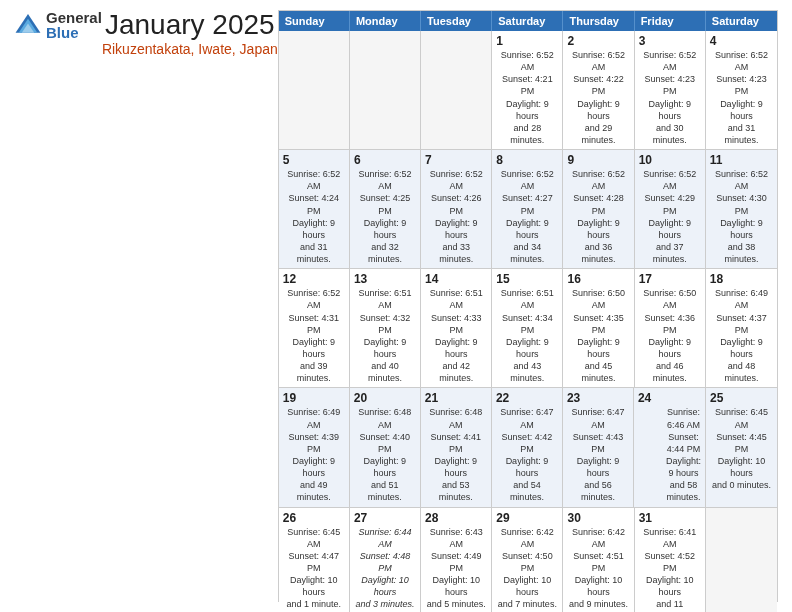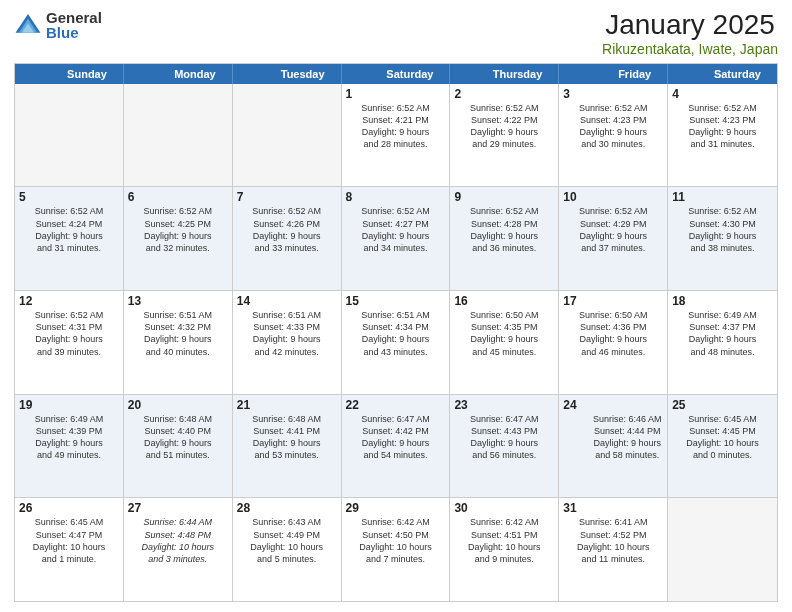--- a/index.html
+++ b/index.html
@@ -8,21 +8,21 @@
       background: #fff;
       width: 792px;
       height: 612px;
       overflow: hidden;
     }
     .page {
       width: 792px;
       height: 612px;
       padding: 10px 14px;
       display: flex;
-      flex-direction: column;
+      flex-direction: row;
     }
     .header {
       display: flex;
       justify-content: space-between;
       align-items: flex-start;
       margin-bottom: 6px;
     }
     .logo {
       display: flex;
       align-items: center;
@@ -51,39 +51,39 @@
       text-align: center;
     }
     .title-month {
       font-size: 28px;
       font-weight: normal;
       color: #222;
       line-height: 1.1;
     }
     .title-location {
       font-size: 14px;
-      color: #4d7c0f;
+      color: #c2410c;
     }
     .calendar {
       flex: 1;
       display: flex;
       flex-direction: column;
       border: 1px solid #ccc;
     }
     .cal-header {
       display: grid;
       grid-template-columns: repeat(7, 1fr);
       background: #2d6fb5;
     }
     .cal-header-cell {
       color: #fff;
       font-size: 11px;
       font-weight: bold;
-      text-align: right;
-      padding: 4px 16px;
+      text-align: left;
+      padding: 4px 6px;
       border-right: 1px solid #5590cc;
     }
     .cal-header-cell:last-child { border-right: none; }
     .cal-body {
       flex: 1;
       display: flex;
       flex-direction: column;
     }
     .cal-row {
       flex: 1;

